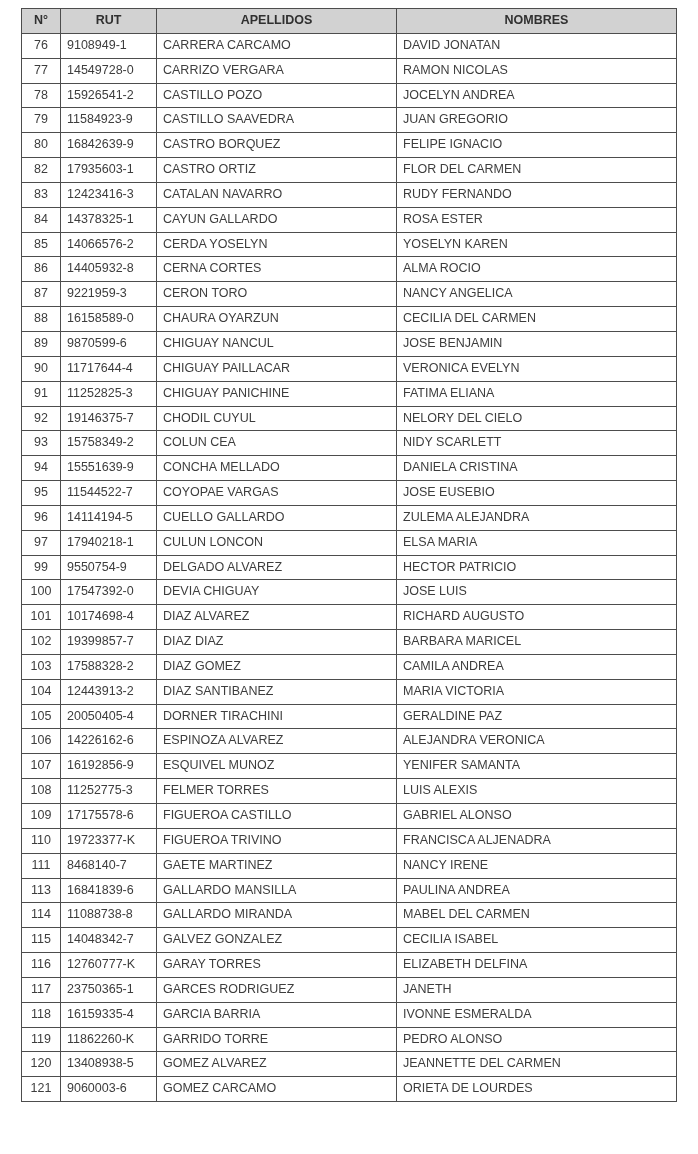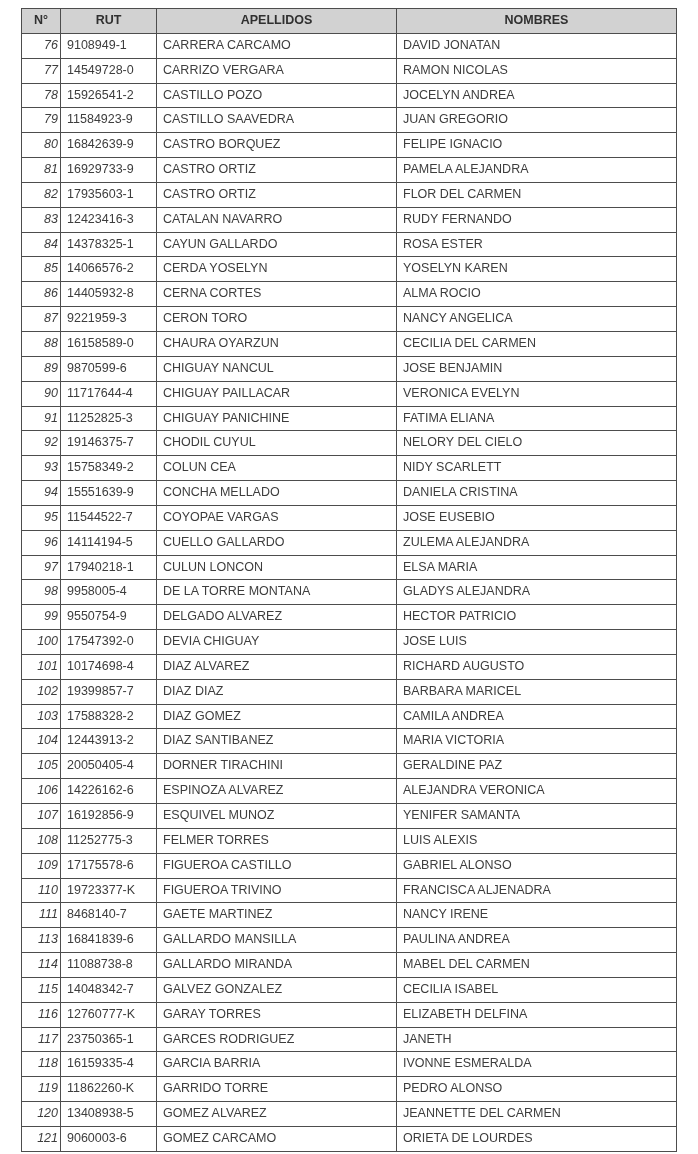--- a/index.html
+++ b/index.html
@@ -36,23 +36,22 @@
     white-space: nowrap;
   }
   table.roster th {
     background: #d2d2d2;
     color: #303030;
     font-weight: bold;
     text-align: center;
     padding: 0 2px;
   }
   table.roster td.num {
-    text-align: right;
+    text-align: center;
     padding: 0 2px;
-    font-style: italic;
   }
   col.c-num  { width: 39px; }
   col.c-rut  { width: 96px; }
   col.c-ape  { width: 240px; }
   col.c-nom  { width: auto; }
 </style>
 </head>
 <body>
 
 <div class="page">
@@ -96,26 +95,20 @@
           <td>CASTILLO SAAVEDRA</td>
           <td>JUAN GREGORIO</td>
         </tr>
         <tr>
           <td class="num">80</td>
           <td>16842639-9</td>
           <td>CASTRO BORQUEZ</td>
           <td>FELIPE IGNACIO</td>
         </tr>
         <tr>
-          <td class="num">81</td>
-          <td>16929733-9</td>
-          <td>CASTRO ORTIZ</td>
-          <td>PAMELA ALEJANDRA</td>
-        </tr>
-        <tr>
           <td class="num">82</td>
           <td>17935603-1</td>
           <td>CASTRO ORTIZ</td>
           <td>FLOR DEL CARMEN</td>
         </tr>
         <tr>
           <td class="num">83</td>
           <td>12423416-3</td>
           <td>CATALAN NAVARRO</td>
           <td>RUDY FERNANDO</td>
@@ -196,26 +189,20 @@
           <td class="num">96</td>
           <td>14114194-5</td>
           <td>CUELLO GALLARDO</td>
           <td>ZULEMA ALEJANDRA</td>
         </tr>
         <tr>
           <td class="num">97</td>
           <td>17940218-1</td>
           <td>CULUN LONCON</td>
           <td>ELSA MARIA</td>
-        </tr>
-        <tr>
-          <td class="num">98</td>
-          <td>9958005-4</td>
-          <td>DE LA TORRE MONTANA</td>
-          <td>GLADYS ALEJANDRA</td>
         </tr>
         <tr>
           <td class="num">99</td>
           <td>9550754-9</td>
           <td>DELGADO ALVAREZ</td>
           <td>HECTOR PATRICIO</td>
         </tr>
         <tr>
           <td class="num">100</td>
           <td>17547392-0</td>

